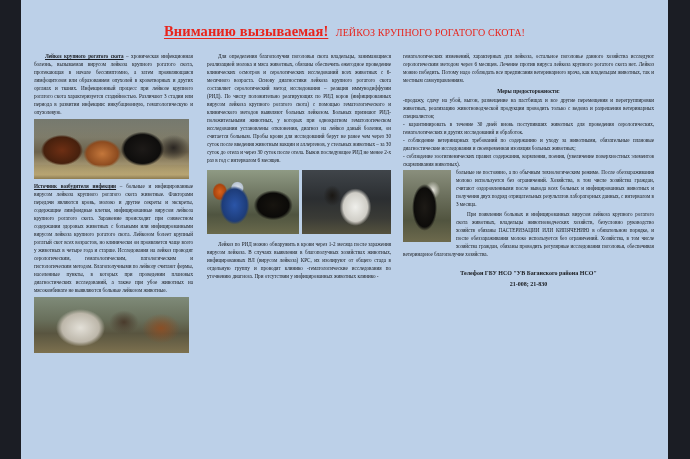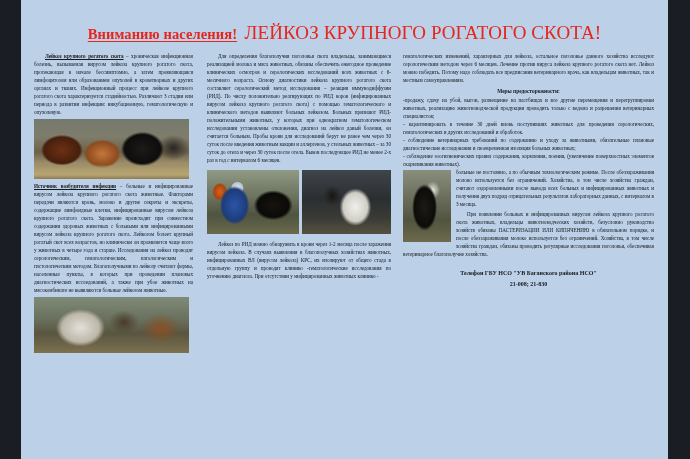--- a/index.html
+++ b/index.html
@@ -42,21 +42,21 @@
     font-weight: bold;
     letter-spacing: 0.1px;
     white-space: nowrap;
   }
   .title-seg-a {
     text-decoration: underline;
     text-underline-offset: 2px;
   }
   .title-seg-b {
     font-weight: normal;
-    font-size: 19px;
+    font-size: 10px;
   }
 
   .columns {
     position: absolute;
     left: 0;
     top: 52px;
     width: 647px;
     height: 400px;
     display: flex;
     flex-direction: row;
@@ -197,21 +197,21 @@
       linear-gradient(to bottom, #8a8f7d 0%, #6a6e5b 38%, #51543f 70%, #6d6a4d 100%);
   }
 </style>
 </head>
 <body>
 
 <div class="screen">
   <div class="page">
 
     <div class="title-bar">
-      <span class="title-text"><span class="title-seg-a">Вниманию населения!</span>&nbsp;&nbsp;<span class="title-seg-b">ЛЕЙКОЗ КРУПНОГО РОГАТОГО СКОТА!</span></span>
+      <span class="title-text"><span class="title-seg-a">Вниманию вызываемая!</span>&nbsp;&nbsp;<span class="title-seg-b">ЛЕЙКОЗ КРУПНОГО РОГАТОГО СКОТА!</span></span>
     </div>
 
     <div class="columns">
 
       <div class="col col-left">
         <p class="body"><span class="lead">Лейкоз крупного рогатого скота</span><span> – хроническая инфекционная болезнь, вызываемая вирусом лейкоза крупного рогатого скота, протекающая в начале бессимптомно, а затем проявляющаяся лимфоцитозом или образованием опухолей в кроветворных и других органах и тканях. Инфекционный процесс при лейкозе крупного рогатого скота характеризуется стадийностью. Различают 3 стадии или периода в развитии инфекции: инкубационную, гематологическую и опухолевую.</span></p>
 
         <div class="photo photo-cows">
           <div class="sc-cows"></div>
         </div>

